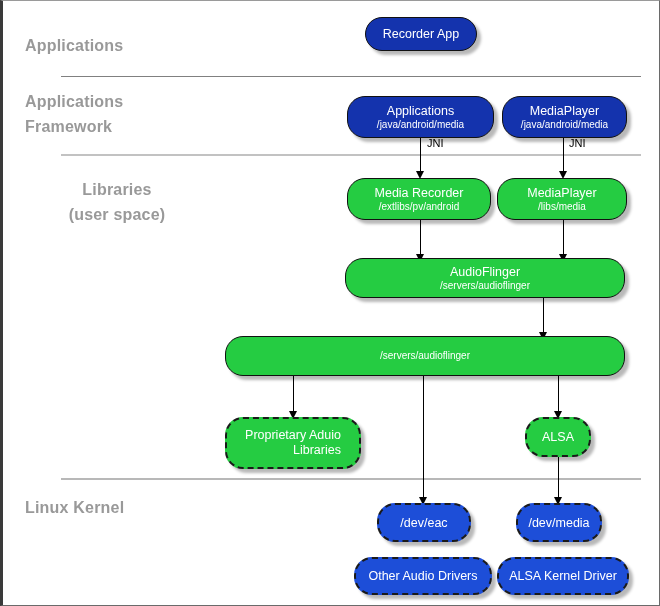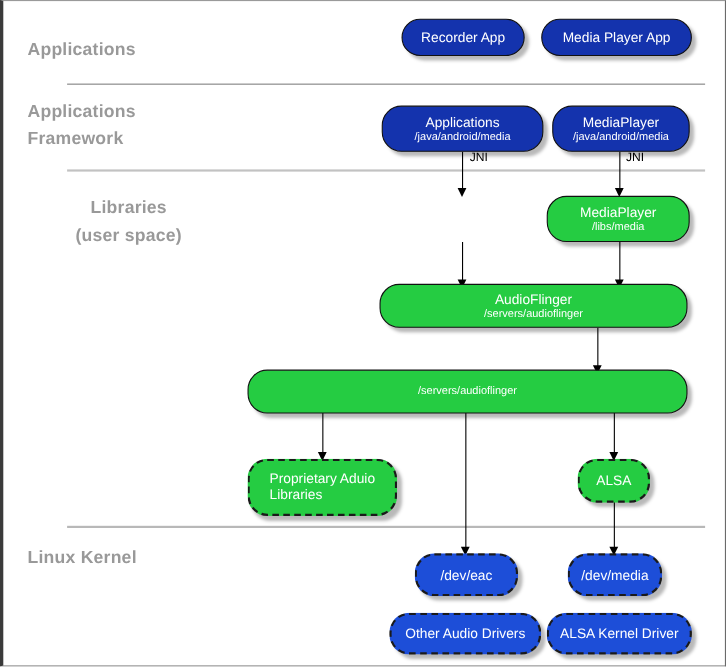--- a/index.html
+++ b/index.html
@@ -37,21 +37,21 @@
   
   .node{
     position:absolute;
     box-sizing:border-box;
     border-radius:18px;
     display:flex;
     flex-direction:column;
     align-items:center;
     justify-content:center;
     color:#ffffff;
-    text-align:left;
+    text-align:right;
     border:1px solid #111111;
     box-shadow:4px 4px 3px rgba(0,0,0,.28);
     z-index:3;
   }
   .node .t1{font-size:12.5px;line-height:14px;white-space:nowrap;}
   .node .t2{font-size:10px;line-height:12px;white-space:nowrap;}
   .node.two .t1{line-height:15px;}
 
   .node.blue{background:#1433ad;}
   .node.green{background:#25cc42;}
@@ -123,34 +123,35 @@
   <div class="vline" style="left:555px;top:374px;height:42px;"></div>
   <div class="arrowhead" style="left:550.5px;top:410px;"></div>
 
   <div class="vline" style="left:555px;top:455px;height:47px;"></div>
   <div class="arrowhead" style="left:550.5px;top:496px;"></div>
 
   <div class="node blue" style="left:362px;top:16px;width:112px;height:34px;">
     <span class="t1">Recorder App</span>
   </div>
 
-  <div class="node blue" style="left:489px;top:16px;width:137px;height:34px;">
-    <span class="t1">Media Player App</span>
-  </div>
 
   <div class="node blue two" style="left:344px;top:95px;width:147px;height:42px;">
     <span class="t1">Applications</span>
     <span class="t2">/java/android/media</span>
   </div>
 
   <div class="node blue two" style="left:499px;top:95px;width:125px;height:42px;">
     <span class="t1">MediaPlayer</span>
     <span class="t2">/java/android/media</span>
   </div>
 
+  <div class="node green two" style="left:344px;top:177px;width:144px;height:42px;">
+    <span class="t1">Media Recorder</span>
+    <span class="t2">/extlibs/pv/android</span>
+  </div>
 
   <div class="node green two" style="left:494px;top:177px;width:130px;height:42px;">
     <span class="t1">MediaPlayer</span>
     <span class="t2">/libs/media</span>
   </div>
 
   <div class="node green two" style="left:342px;top:257px;width:280px;height:40px;">
     <span class="t1">AudioFlinger</span>
     <span class="t2">/servers/audioflinger</span>
   </div>

